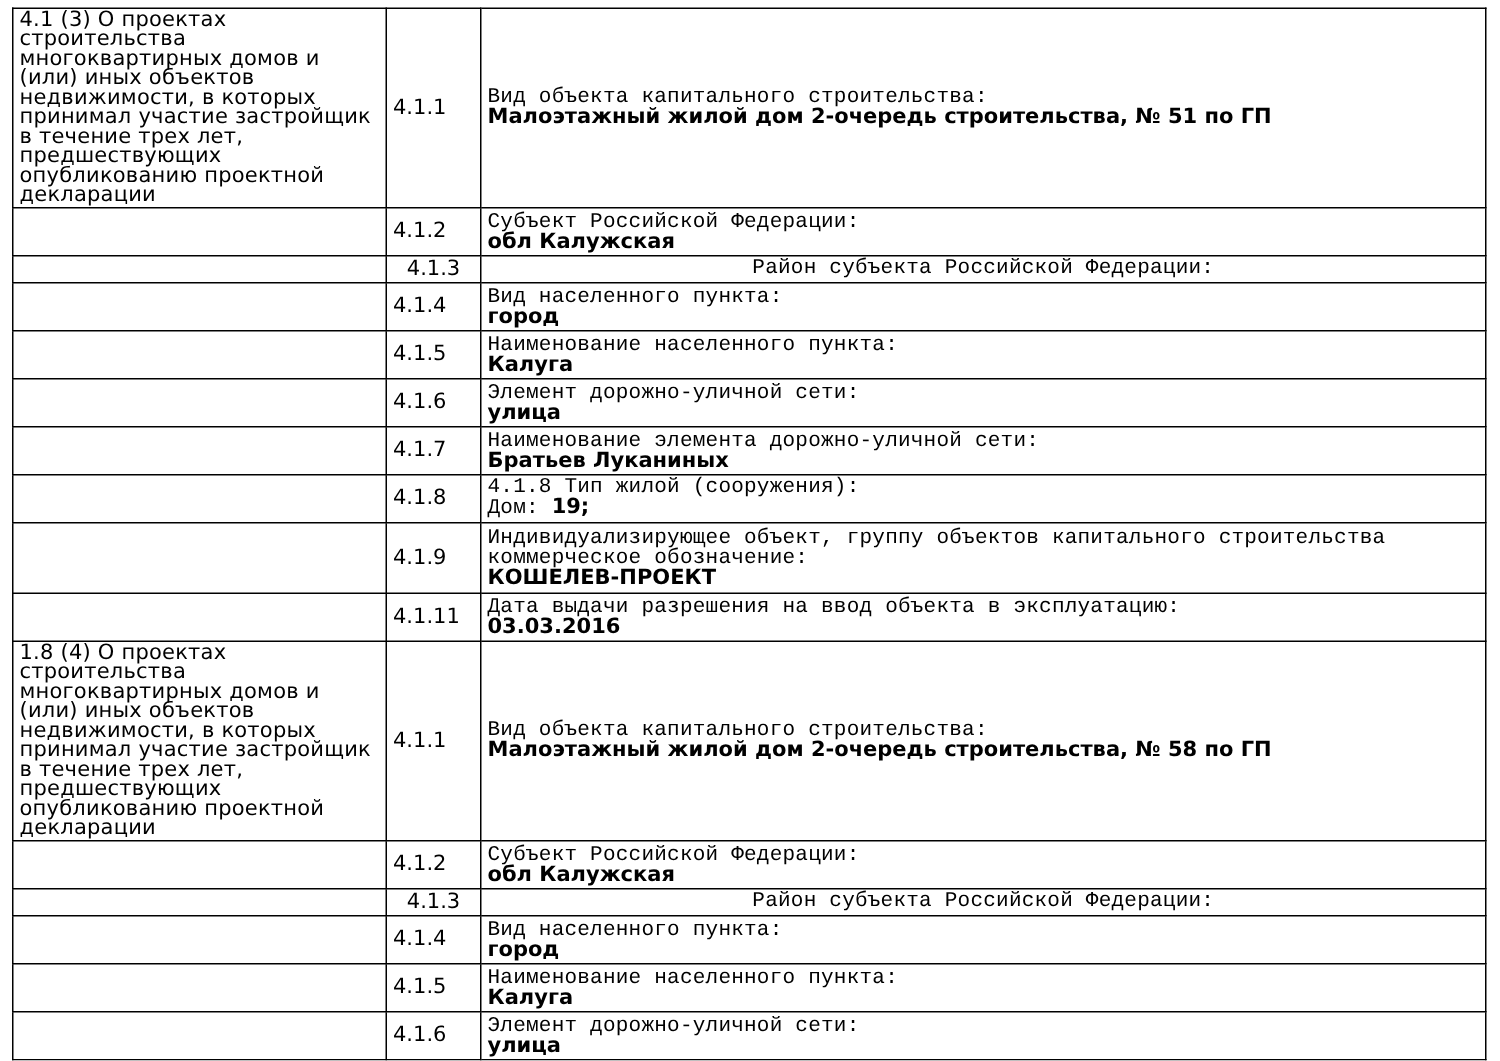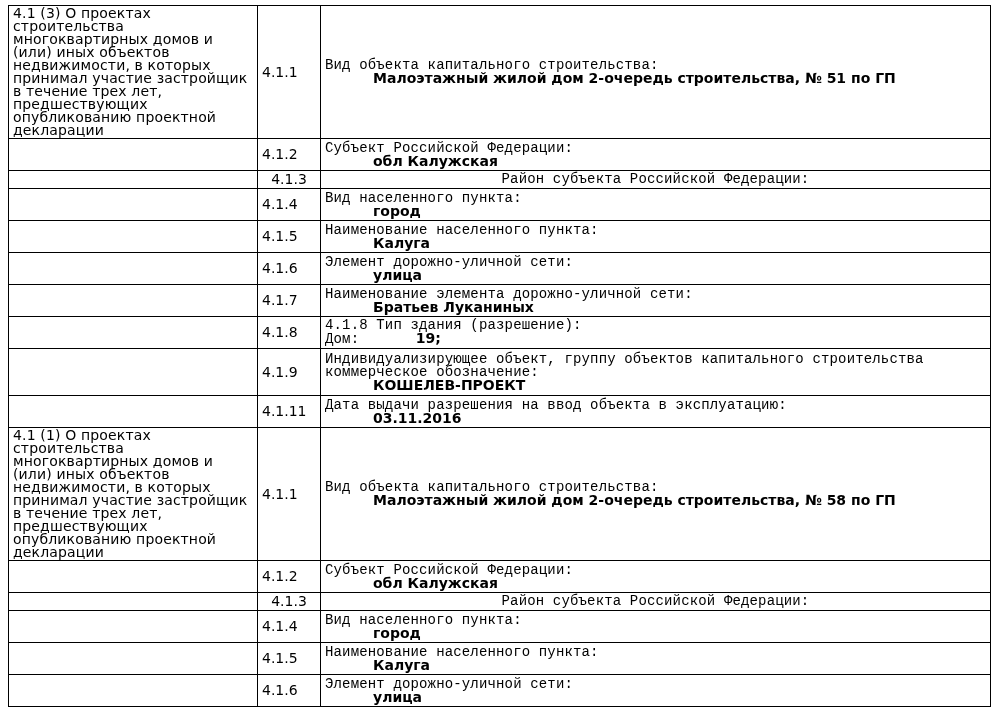--- a/index.html
+++ b/index.html
@@ -34,21 +34,20 @@
   .decl td.code {
     vertical-align: middle;
   }
   .label, .plain {
     letter-spacing: 0.15px;
     font-weight: normal;
     font-family: Liberation Mono, monospace;
   }
   .value {
     font-weight: bold;
-    margin-left: 48px;
   }
   tr.r-std td   { height: 29px; }
   tr.r-one td   { height: 15px; text-align: center; }
   tr.r-three td { height: 44px; }
   col.c-left    { width: 249px; }
   col.c-code    { width: 63px;  }
   col.c-content { width: 670px; }
 </style>
 </head>
 <body>
@@ -123,51 +122,51 @@
       <td class="content">
         <div class="label">Наименование элемента дорожно-уличной сети:</div>
         <div class="value">Братьев Луканиных</div>
       </td>
     </tr>
 
     <tr class="r-std">
       <td class="left"></td>
       <td class="code">4.1.8</td>
       <td class="content">
-        <div class="label">4.1.8 Тип здания (разрешение):</div>
+        <div class="label">4.1.8 Тип жилой (сооружения):</div>
         <div><span class="plain">Дом: </span><span class="value">19;</span></div>
       </td>
     </tr>
 
     <tr class="r-three">
       <td class="left"></td>
       <td class="code">4.1.9</td>
       <td class="content">
         <div class="label">Индивидуализирующее объект, группу объектов капитального строительства коммерческое обозначение:</div>
         <div class="value">КОШЕЛЕВ-ПРОЕКТ</div>
       </td>
     </tr>
 
 
     <tr class="r-std">
       <td class="left"></td>
       <td class="code">4.1.11</td>
       <td class="content">
         <div class="label">Дата выдачи разрешения на ввод объекта в эксплуатацию:</div>
-        <div class="value">03.11.2016</div>
+        <div class="value">03.03.2016</div>
       </td>
     </tr>
 
 
   </tbody>
 
   <tbody>
     <tr class="r-first">
       <td class="left">
-        <div>4.1 (1) О проектах строительства многоквартирных домов и (или) иных объектов недвижимости, в которых принимал участие застройщик в течение трех лет, предшествующих опубликованию проектной декларации</div>
+        <div>1.8 (4) О проектах строительства многоквартирных домов и (или) иных объектов недвижимости, в которых принимал участие застройщик в течение трех лет, предшествующих опубликованию проектной декларации</div>
       </td>
       <td class="code">4.1.1</td>
       <td class="content">
         <div class="label">Вид объекта капитального строительства:</div>
         <div class="value">Малоэтажный жилой дом 2-очередь строительства, № 58 по ГП</div>
       </td>
     </tr>
 
     <tr class="r-std">
       <td class="left"></td>

